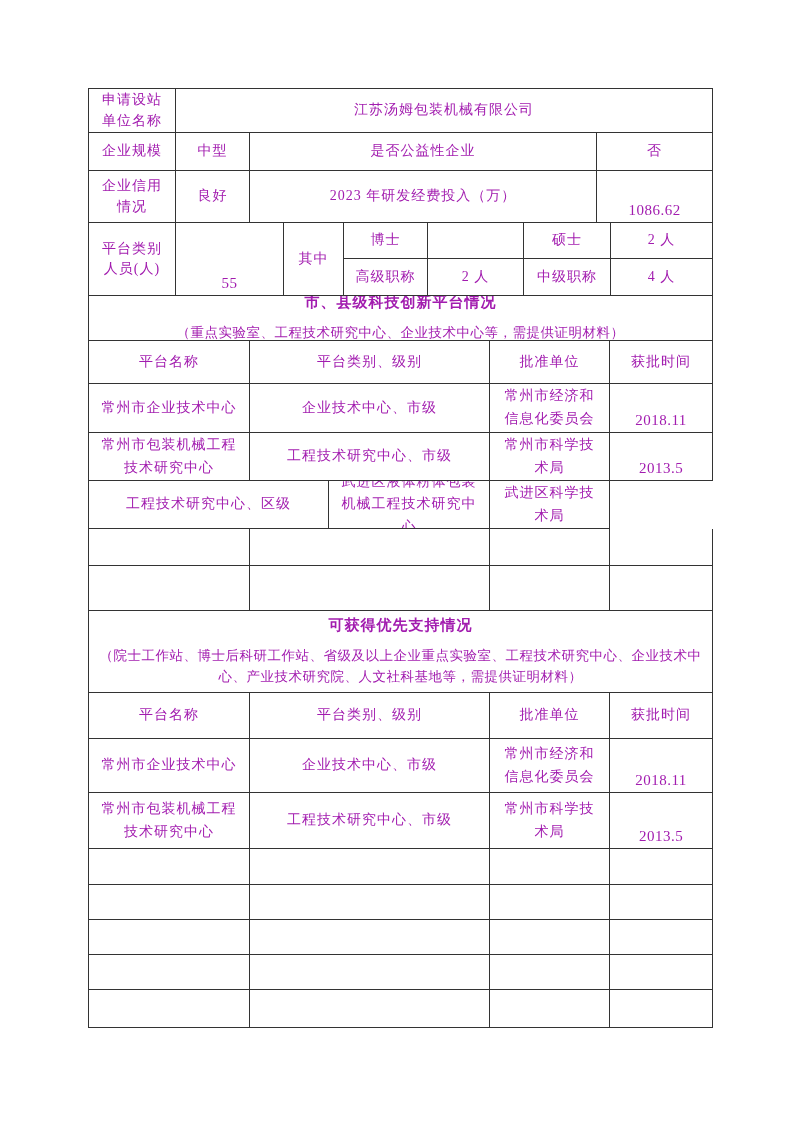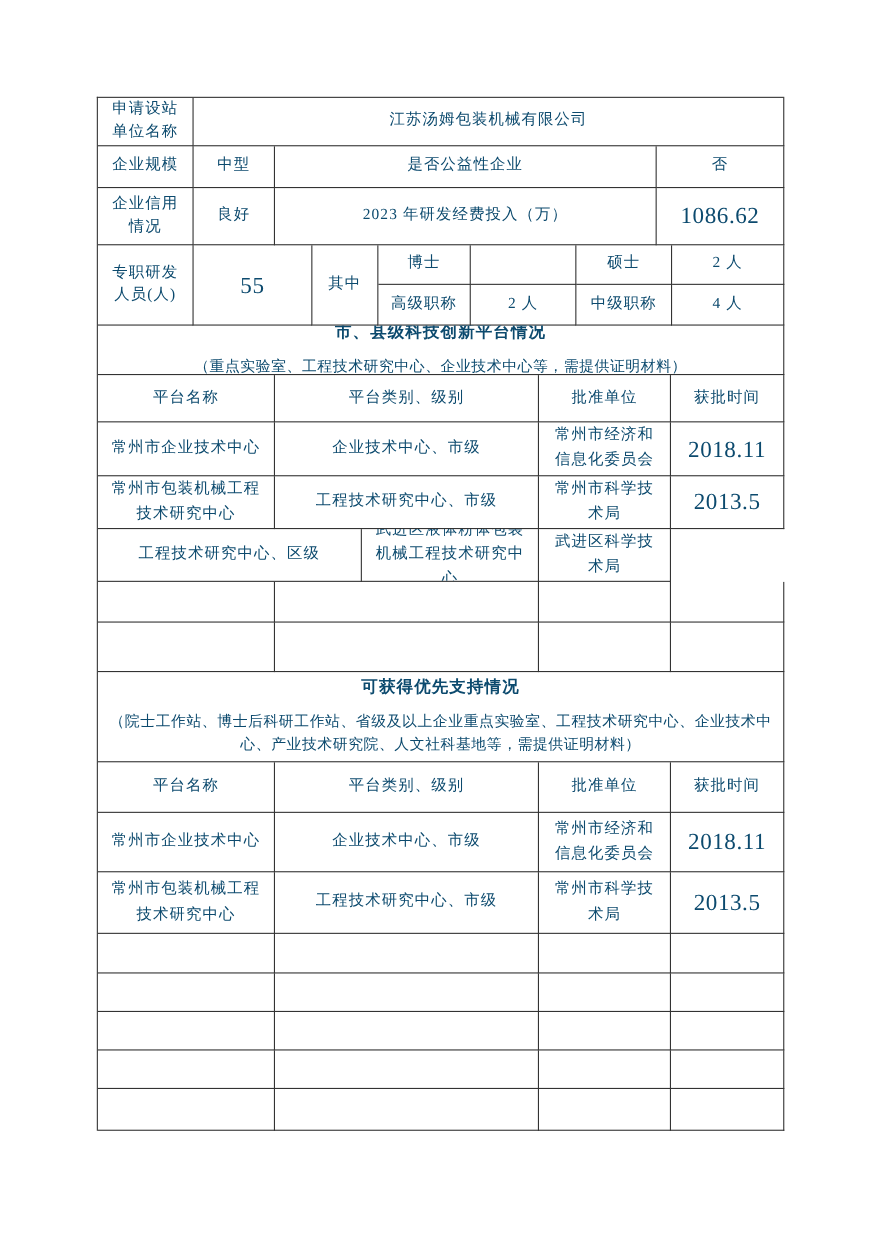--- a/index.html
+++ b/index.html
@@ -1,36 +1,36 @@
 <!DOCTYPE html>
 <html><head>
 <meta charset="utf-8">
 <style>
   html,body { margin:0; padding:0; background:#ffffff; }
   .page {
     position:relative; width:793px; height:1122px; background:#ffffff;
-    font-family:"Liberation Serif","DejaVu Serif",serif; color:#0c4a6e;
+    font-family:"Liberation Serif","DejaVu Serif",serif; color:#a21caf;
     overflow:hidden;
   }
   .doc-table {
     position:absolute; left:88px; top:88px;
     border-top:1px solid #333; border-left:1px solid #333;
   }
   .trow { display:flex; }
   .cell {
     box-sizing:border-box; flex:none;
     border-right:1px solid #333; border-bottom:1px solid #333;
     display:flex; flex-direction:column; align-items:center; justify-content:center;
     text-align:center; font-size:14px; letter-spacing:1px; line-height:1.45;
     overflow:hidden;
   }
   .subcol { display:flex; flex-direction:column; flex:none; }
   .subcol .trow { flex:none; }
   .subcol .cell { height:100%; }
-  .num { font-size:21px; letter-spacing:0.5px; }
+  .num { font-size:15px; letter-spacing:0.5px;justify-content:flex-end; }
   .platform-cell { line-height:1.62; }
   .section-title { font-weight:bold; font-size:15px; letter-spacing:1px; }
   .section-sub { font-size:13.5px; letter-spacing:0.5px; line-height:1.55; margin-top:10px; }
   .pad8 { padding:0 8px; }
   .pad10 { padding:0 10px; }
 </style>
 </head>
 <body>
 
 <div class="page">
@@ -72,21 +72,21 @@
       <div class="cell" style="width:347px">
         <span>2023 年研发经费投入（万）</span>
       </div>
       <div class="cell num" style="width:116px">
         <span>1086.62</span>
       </div>
     </div>
 
     <div class="trow" style="height:73px">
       <div class="cell" style="width:87px">
-        <span>专职研发</span>
+        <span>平台类别</span>
         <span>人员(人)</span>
       </div>
       <div class="cell num" style="width:108px">
         <span>55</span>
       </div>
       <div class="cell" style="width:60px">
         <span>其中</span>
       </div>
       <div class="subcol" style="width:369px">
         <div class="trow" style="height:36px">

